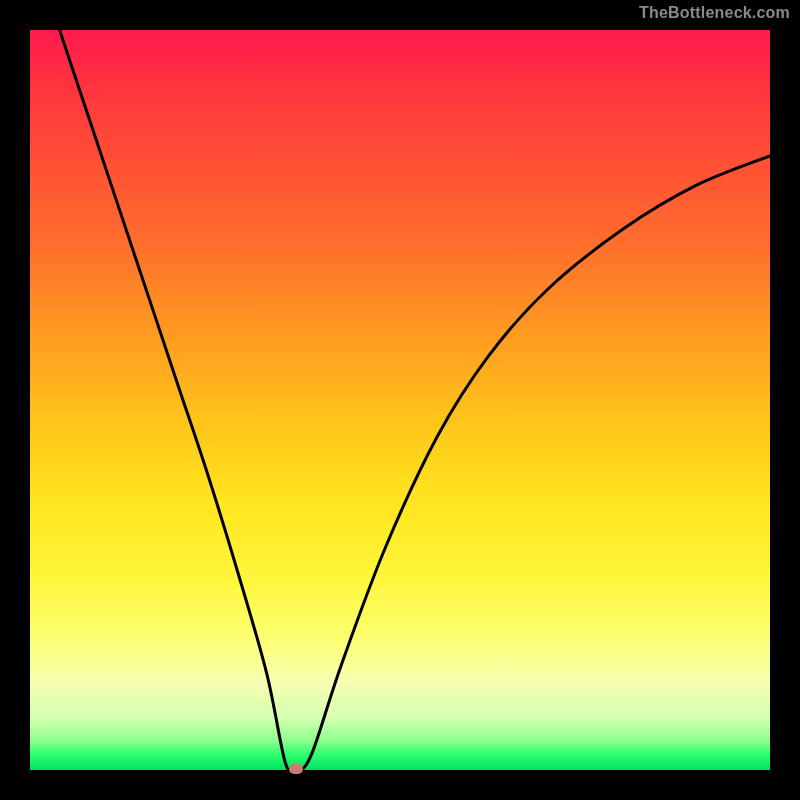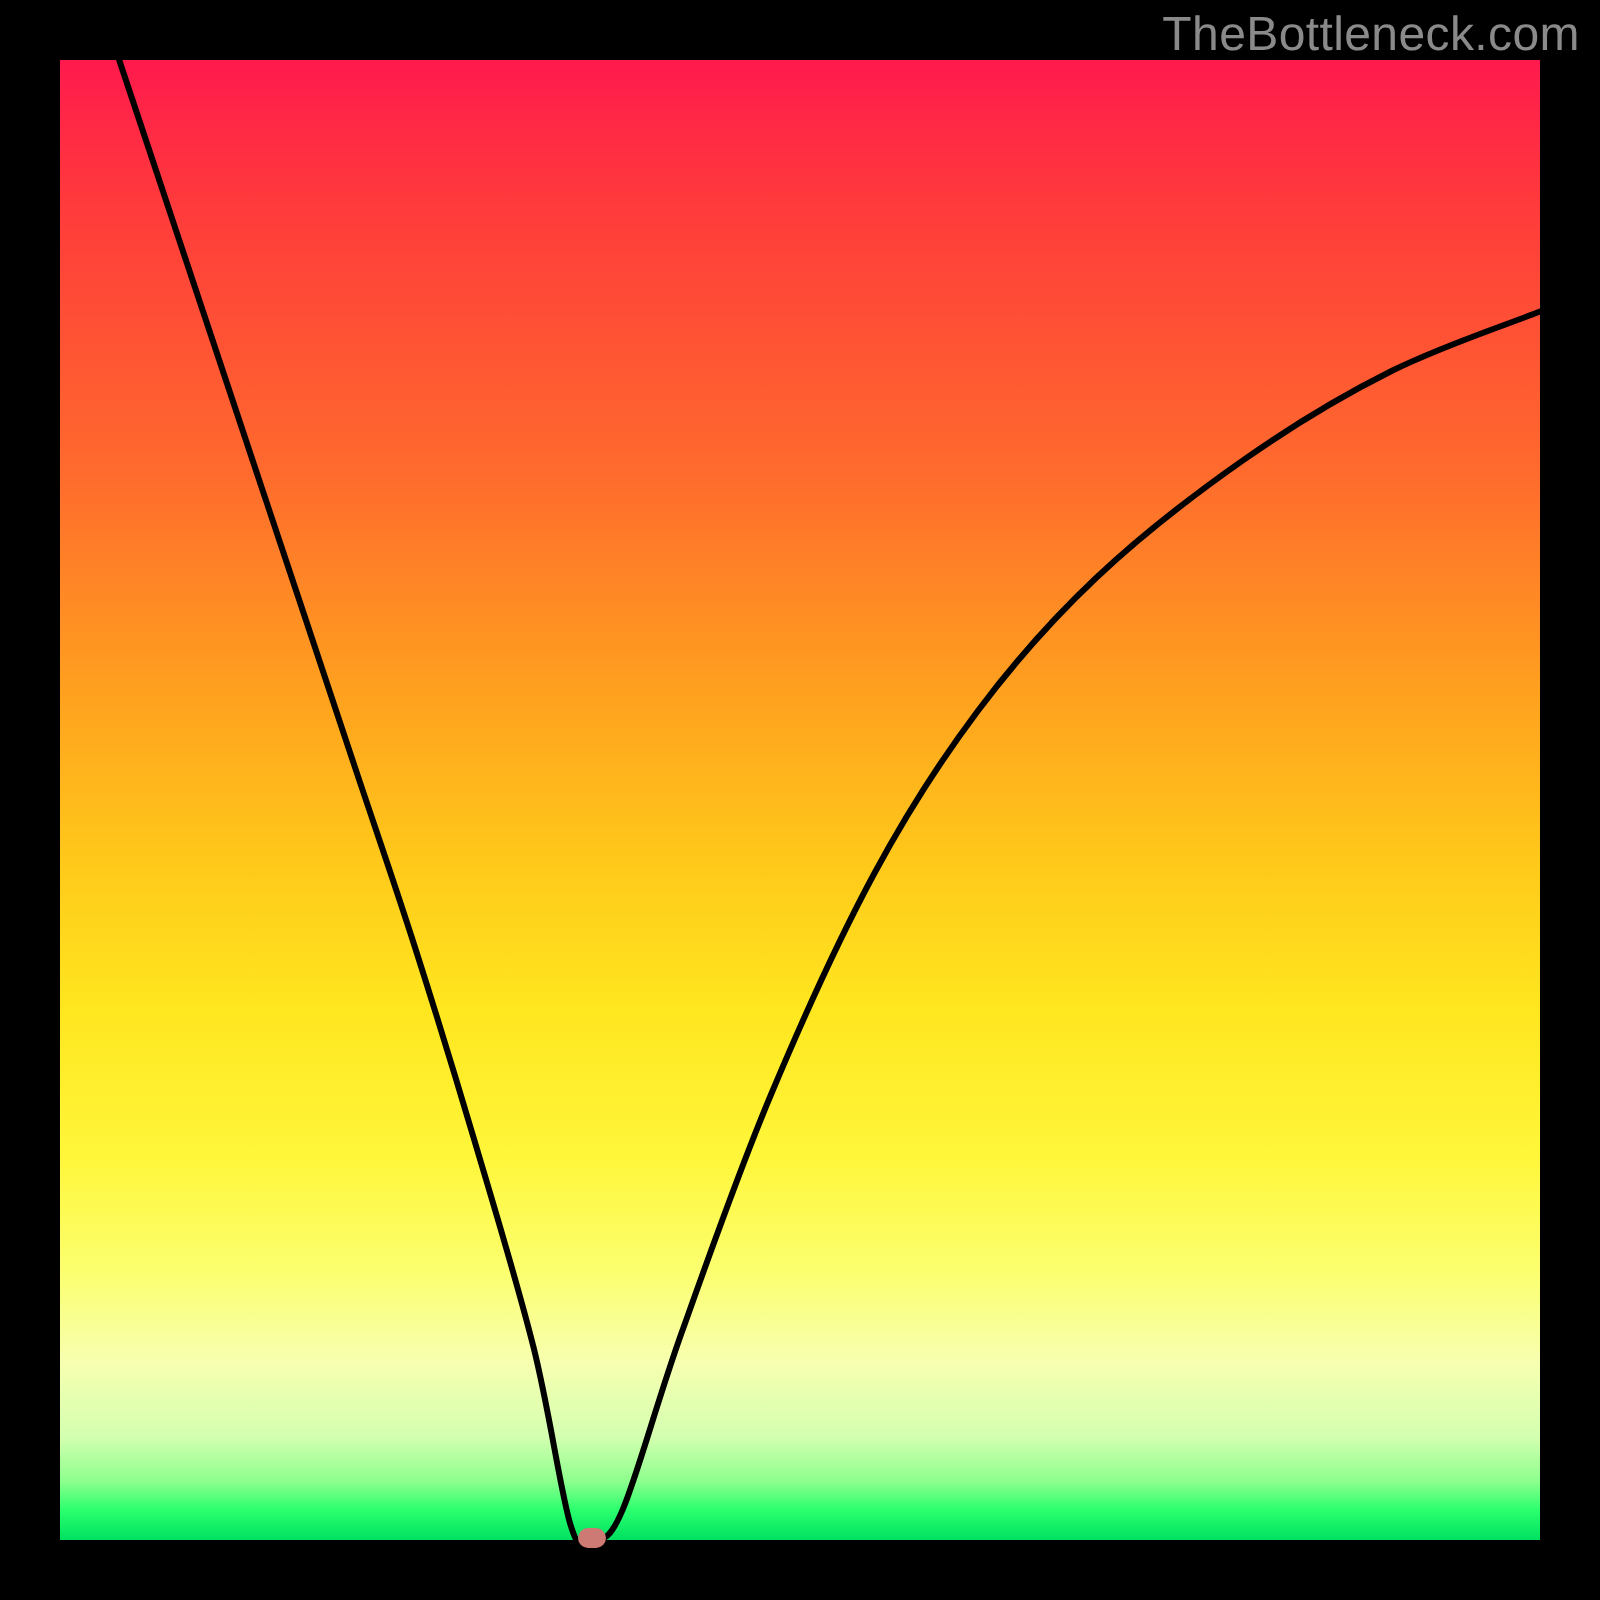--- a/index.html
+++ b/index.html
@@ -50,22 +50,23 @@
     width: 14px;
     height: 10px;
     border-radius: 5px;
     background: #cc7a73;
   }
   .watermark {
     position: absolute;
     top: 4px;
     right: 10px;
     color: #8a8a8a;
-    font-size: 24px;
+    font-size: 16px;
     letter-spacing: 0.2px;
+    font-weight: bold;
   }
 </style>
 </head>
 <body>
 
 <div class="frame">
 
   <div class="plot-area">
     <svg class="curve" viewBox="0 0 740 740" preserveAspectRatio="none">
       <path id="curve-path" fill="none" stroke="#000" stroke-width="3" stroke-linecap="round" stroke-linejoin="round" d="M 29.6,0 C 34.53333333333333,14.799999999999999 49.333333333333336,59.2 59.2,88.8 C 69.06666666666666,118.39999999999999 78.93333333333334,148 88.8,177.6 C 98.66666666666666,207.2 108.53333333333333,236.79999999999998 118.4,266.4 C 128.26666666666668,296 138.13333333333333,325.59999999999997 148,355.2 C 157.86666666666667,384.8 167.73333333333332,413.1666666666667 177.6,444 C 187.46666666666667,474.8333333333333 197.33333333333334,506.8999999999999 207.20000000000002,540.1999999999999 C 217.0666666666667,573.4999999999999 228.78333333333336,611.7333333333332 236.8,643.8 C 244.81666666666666,675.8666666666667 250.36666666666665,716.5666666666667 255.29999999999998,732.6 C 260.2333333333333,748.6333333333333 262.0833333333333,741.2333333333333 266.4,740 C 270.71666666666664,738.7666666666667 273.79999999999995,742.4666666666666 281.2,725.1999999999999 C 288.6,707.9333333333333 298.4666666666667,670.9333333333333 310.8,636.4 C 323.1333333333333,601.8666666666667 339.16666666666663,556.2333333333333 355.2,518 C 371.23333333333335,479.76666666666665 389.7333333333334,439.0666666666667 407.00000000000006,407.00000000000006 C 424.2666666666667,374.9333333333334 440.3,350.26666666666665 458.8,325.59999999999997 C 477.3,300.9333333333333 495.8,279.96666666666664 518,259 C 540.2,238.03333333333333 567.3333333333334,217.0666666666667 592,199.8 C 616.6666666666666,182.53333333333333 641.3333333333334,167.73333333333332 666,155.39999999999998 C 690.6666666666666,143.06666666666663 727.6666666666666,130.73333333333335 740,125.80000000000003"></path>

